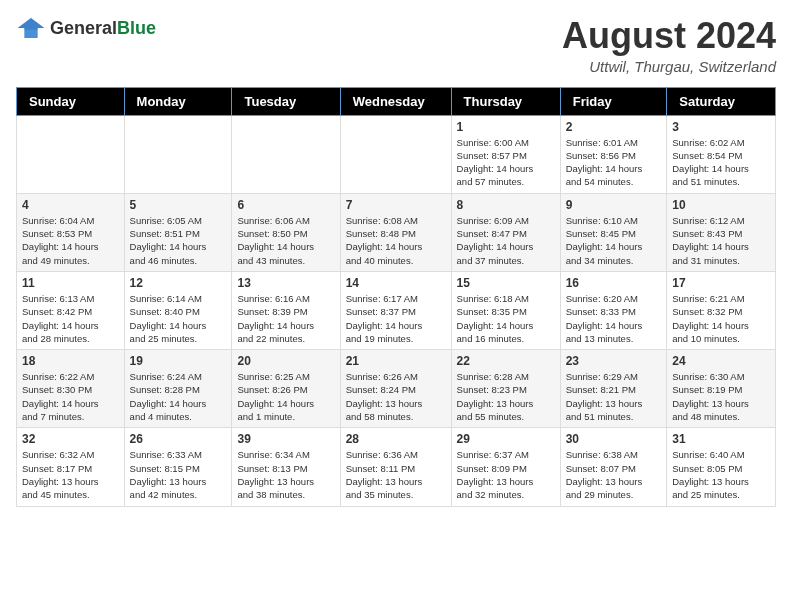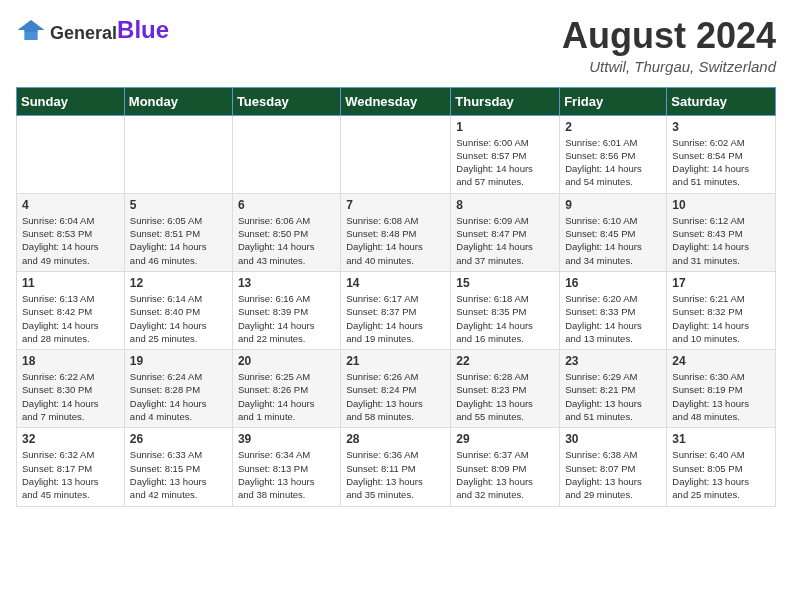--- a/index.html
+++ b/index.html
@@ -39,25 +39,25 @@
       color: #555;
       margin-top: 2px;
       font-style: italic;
     }
     .calendar {
       width: 100%;
       border-collapse: collapse;
       border: 1px solid #ccc;
     }
     .calendar th {
-      background: #14532d;
+      background: #000000;
       color: #fff;
       font-size: 13px;
       font-weight: bold;
-      padding: 6px 4px;
+      padding: 6px 12px;
       text-align: left;
       border: 1px solid #5a9ad0;
     }
     .calendar td {
       vertical-align: top;
       border: 1px solid #ddd;
       padding: 4px 5px;
       font-size: 10px;
       color: #333;
       min-height: 80px;
@@ -92,23 +92,23 @@
 <body>
 
 <div class="header">
   <div class="logo">
     <svg class="logo-icon" viewBox="0 0 36 28" xmlns="http://www.w3.org/2000/svg">
       <rect x="0" y="0" width="36" height="28" fill="none"></rect>
       <polygon points="18,2 34,14 26,14 26,26 10,26 10,14 2,14" fill="#4a90d9"></polygon>
       <polygon points="18,2 34,14 26,14 26,16 10,16 10,14 2,14" fill="#2a6db5" opacity="0.4"></polygon>
     </svg>
     <div>
-      <div style="display:flex; align-items:flex-end; gap:0px;">
+      <div style="display:flex; align-items:flex-start; gap:0px;">
         <span style="font-size:18px;font-weight:bold;color:#333;">General</span>
-        <span style="font-size:24px;font-weight:bold;color:#6d28d9;">Blue</span>
+        <span style="font-size:18px;font-weight:bold;color:#15803d;">Blue</span>
       </div>
     </div>
   </div>
   <div class="title-block">
     <div class="month-year">August 2024</div>
     <div class="location">Uttwil, Thurgau, Switzerland</div>
   </div>
 </div>
 
 <table class="calendar">

